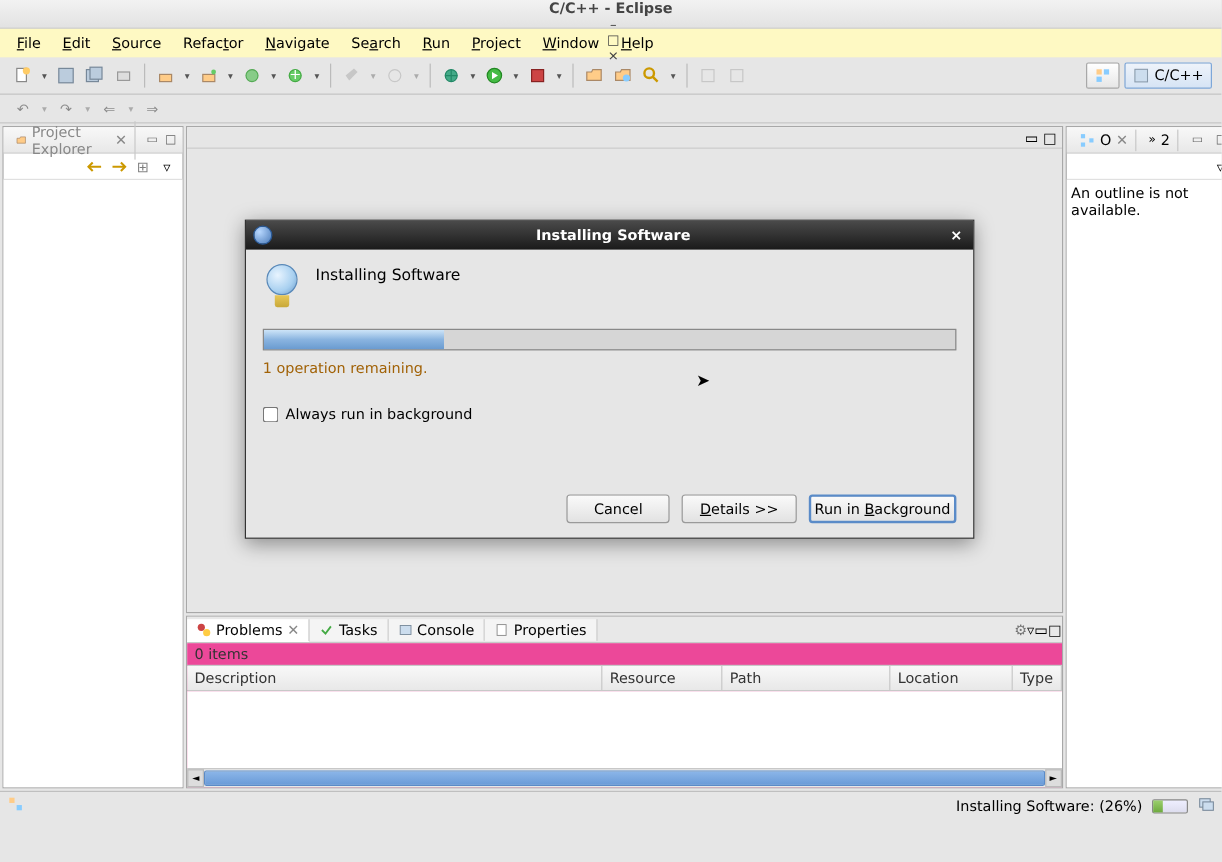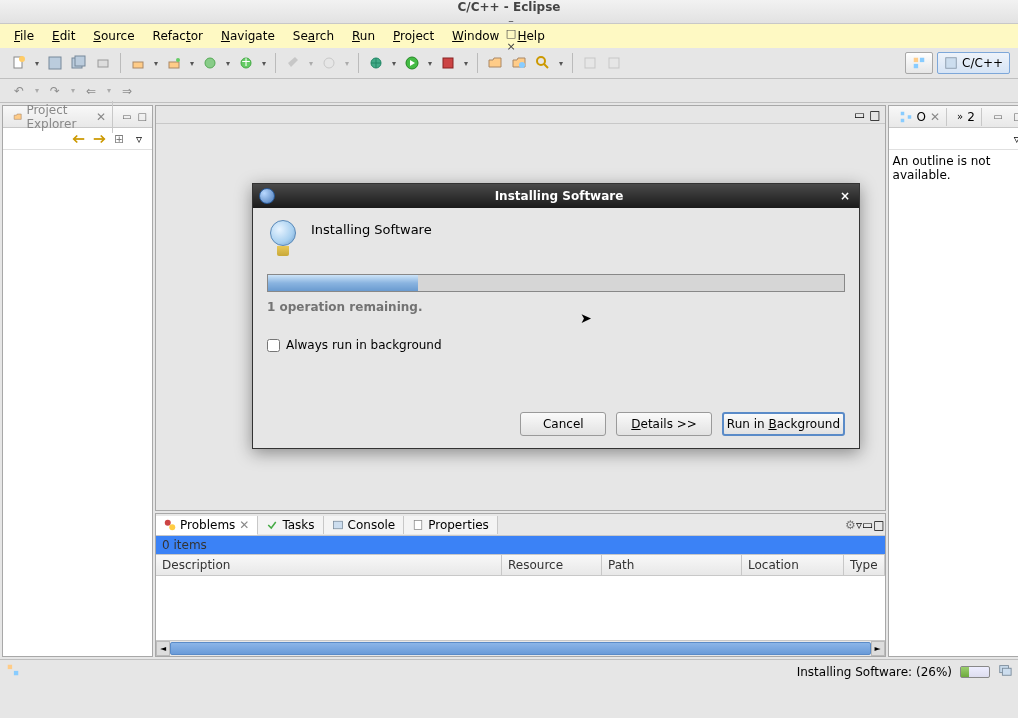--- a/index.html
+++ b/index.html
@@ -42,49 +42,49 @@
 .center-col { flex:1; display:flex; flex-direction:column; gap:2px; }
 .right-col { width: 190px; display:flex; flex-direction:column; gap:2px; }
 
 .editor-area { flex:1; }
 .editor-header { height:18px; display:flex; align-items:center; justify-content:flex-end; background:#e6e6e6; padding:0 4px; gap:4px; border-bottom:1px solid #c8c8c8;}
 
 .problems-panel { height:144px; }
 .problems-tabs { display:flex; align-items:center; border-bottom:1px solid #c8c8c8; background:#e8e8e8; height:22px;}
 .ptab { display:flex; align-items:center; gap:4px; padding:2px 8px; border-right:1px solid #c8c8c8; background:#f4f4f4; white-space:nowrap;}
 .ptab.active { background:#fff; border-bottom:1px solid #fff; position:relative; top:1px;}
-.problems-body { background:#3b82f6; flex:1; display:flex; flex-direction:column;}
+.problems-body { background:#ec4899; flex:1; display:flex; flex-direction:column;}
 .items-count { padding:2px 6px; color:#333;}
 .table-head { display:flex; border-top:1px solid #c8c8c8; border-bottom:1px solid #c8c8c8; background:linear-gradient(to bottom,#f8f8f8,#e8e8e8);}
 .th { padding:3px 6px; border-right:1px solid #c8c8c8; color:#333;}
 .table-body { flex:1; background:#fff;}
 .hscroll { height:16px; background:#e8e8e8; border-top:1px solid #c8c8c8; position:relative;}
 .hscroll .track { position:absolute; left:14px; right:14px; top:1px; bottom:1px; background:linear-gradient(to bottom,#8bb5e8,#6a9bd8); border:1px solid #5a8bc8; border-radius:2px;}
 .hscroll .arr { position:absolute; width:14px; top:0; bottom:0; background:#ddd; border:1px solid #bbb; display:flex; align-items:center; justify-content:center; font-size:8px;}
 
 
 .statusbar { height:24px; background:#e6e6e6; border-top:1px solid #bfbfbf; display:flex; align-items:center; padding:0 6px; gap:8px;}
 .statusbar .sflex { flex:1; }
 .progress-mini { width:30px; height:12px; border:1px solid #888; border-radius:2px; position:relative; background:linear-gradient(to bottom,#eef,#dde);}
 .progress-mini .fill { position:absolute; left:0; top:0; bottom:0; width:30%; background:linear-gradient(to bottom,#9bcf6e,#6eaa3e);}
 
 
-.dialog-overlay { position:absolute; left:204px; top:183px; width:608px; height:266px; box-shadow:0 4px 16px rgba(0,0,0,.4); border:1px solid #333; background:#e6e6e6;margin-left:48px; }
+.dialog-overlay { position:absolute; left:204px; top:183px; width:608px; height:266px; box-shadow:0 4px 16px rgba(0,0,0,.4); border:1px solid #333; background:#e6e6e6; }
 .dialog-titlebar { height:24px; background:linear-gradient(to bottom,#4a4a4a,#1a1a1a); display:flex; align-items:center; padding:0 6px; color:#fff; }
 .dialog-titlebar .dicon { width:16px; height:16px; background:radial-gradient(circle at 30% 30%, #b8d8ff, #4a7ab8); border-radius:50%; border:1px solid #2a5a98; margin-right:6px;}
 .dialog-titlebar .dtitle { flex:1; text-align:center; font-weight:bold;}
 .dialog-titlebar .dclose { width:16px; height:16px; display:flex; align-items:center; justify-content:center; font-weight:bold; cursor:default;}
 .dialog-body { padding:12px 14px; display:flex; flex-direction:column; height:calc(100% - 24px);}
 .dialog-head { display:flex; gap:12px; align-items:flex-start; margin-bottom:14px;}
 .bulb-icon { width:32px; height:40px; position:relative;}
 .bulb-icon .glass { width:26px; height:26px; background:radial-gradient(circle at 35% 35%, #e8f4ff, #a8d0f0 60%, #6898c8); border-radius:50%; border:1px solid #5888b8; position:absolute; top:0; left:3px;}
 .bulb-icon .base { width:12px; height:10px; background:linear-gradient(to bottom,#e8c858,#c8a838); position:absolute; bottom:4px; left:10px; border-radius:0 0 2px 2px;}
 .progress-bar { height:18px; border:1px solid #888; background:#d6d6d6; position:relative; margin-bottom:8px;}
 .progress-bar .pfill { position:absolute; left:0; top:0; bottom:0; width:26%; background:linear-gradient(to bottom,#cde4f8,#8ab4e0,#6a9bd0);}
-.dialog-msg { color:#737373; margin-bottom:24px;font-weight:bold;}
+.dialog-msg { color:#a16207; margin-bottom:24px;}
 .checkbox-row { display:flex; align-items:center; gap:6px; margin-bottom:20px;}
 .checkbox-row input { width:13px; height:13px;}
 .dialog-buttons { display:flex; justify-content:flex-end; gap:10px; margin-top:auto;}
 .dbtn { min-width:86px; padding:4px 14px; border:1px solid #9a9a9a; background:linear-gradient(to bottom,#fafafa,#e2e2e2); border-radius:3px; text-align:center; cursor:default;}
 .dbtn.focus { border:2px solid #5a8bc8; padding:3px 3px;}
 .dbtn .ul { text-decoration:underline;}
 
 .icon-svg { width:16px; height:16px; }
 .cursor-arrow { position:absolute; left:580px; top:310px; font-size:14px; color:#000; pointer-events:none;}
 </style>

